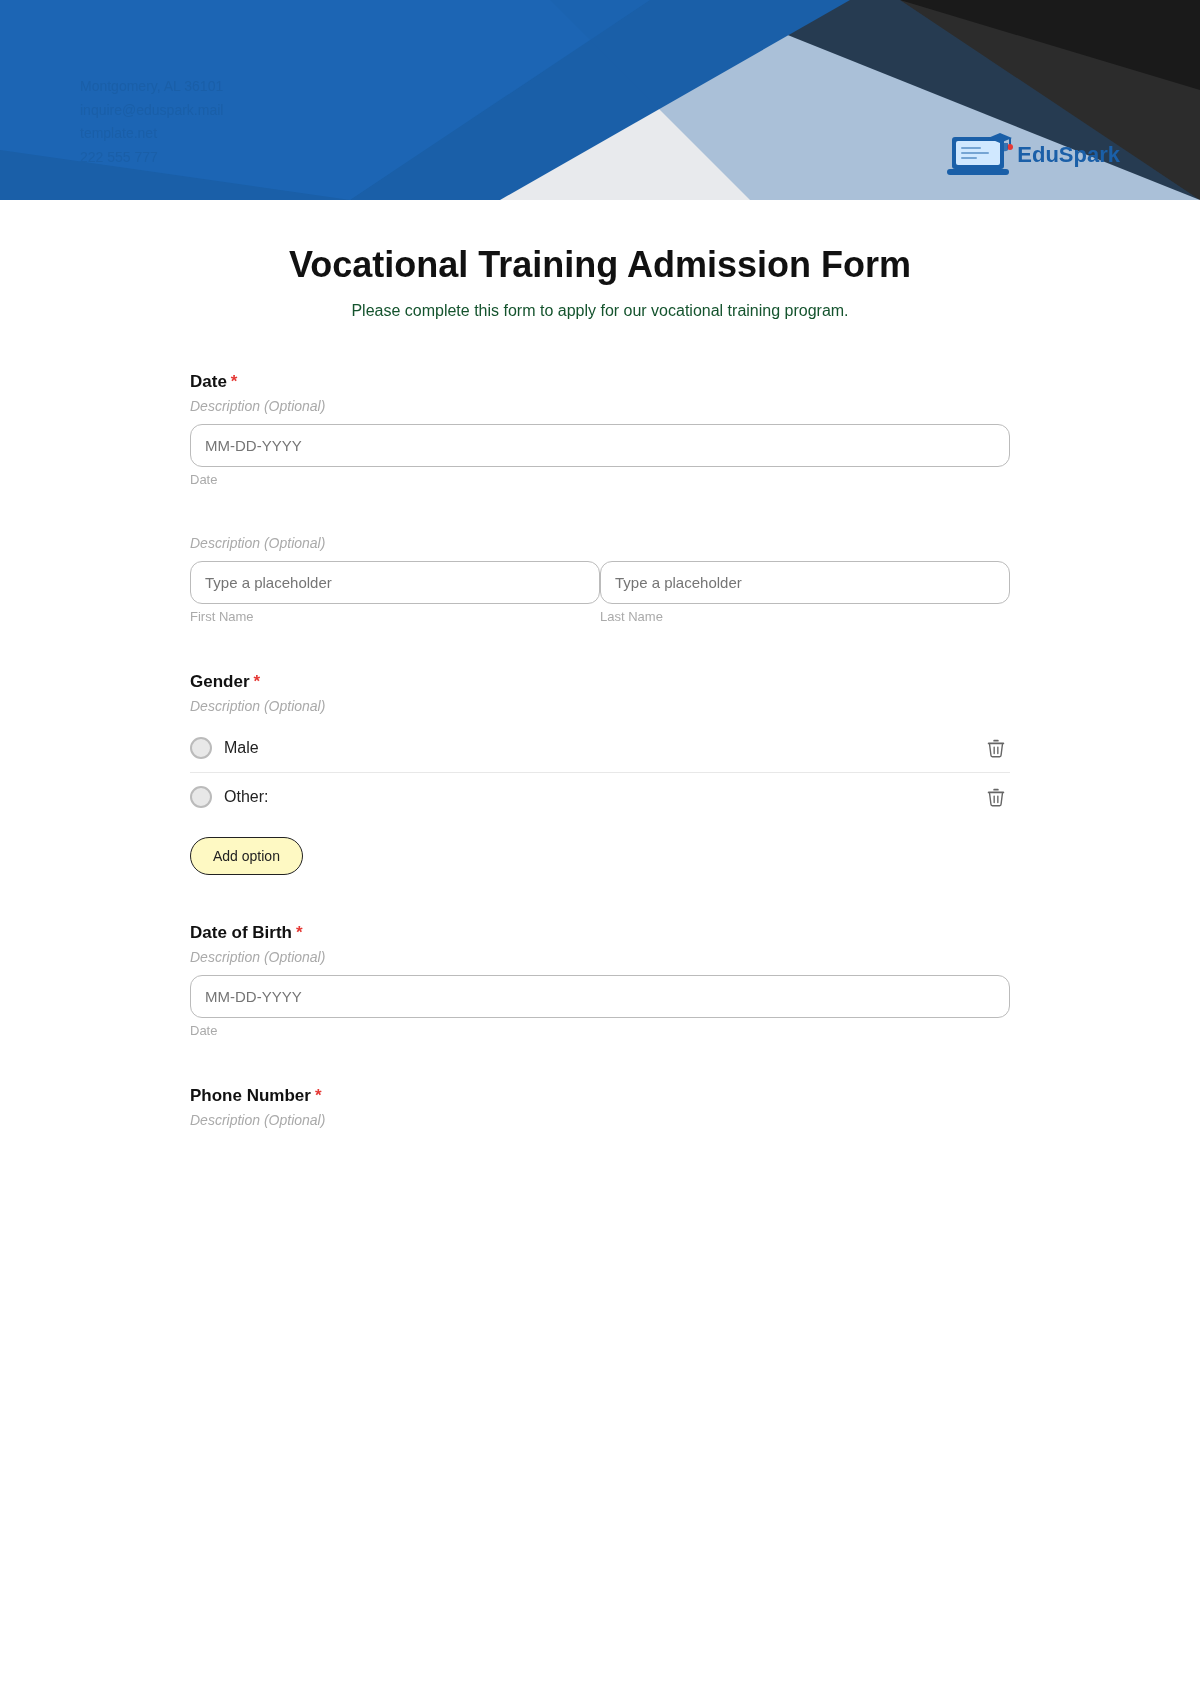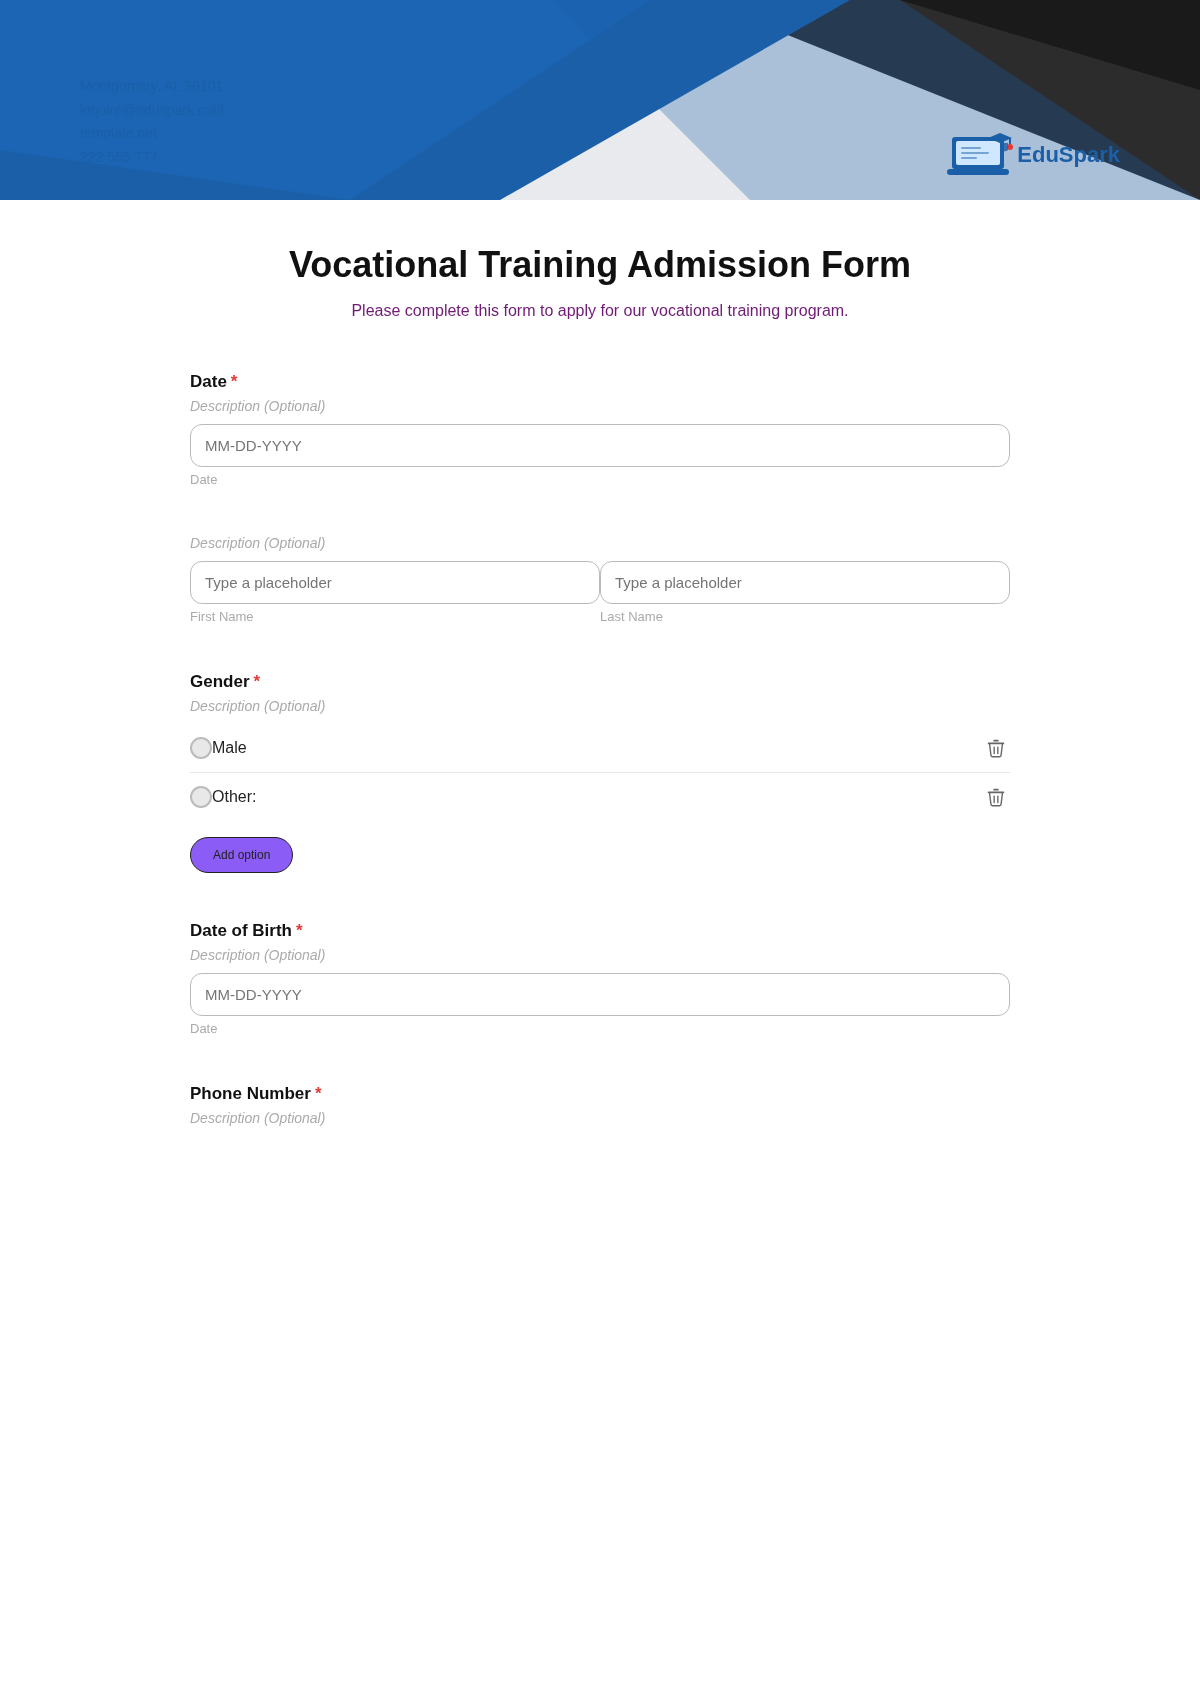--- a/index.html
+++ b/index.html
@@ -70,21 +70,21 @@
       text-align: center;
       font-size: 36px;
       font-weight: 800;
       color: #111;
       margin-bottom: 16px;
     }
 
     .form-subtitle {
       text-align: center;
       font-size: 16px;
-      color: #701a75;
+      color: #14532d;
       margin-bottom: 52px;
     }
 
     
     .field-block {
       margin-bottom: 48px;
     }
 
     .field-label {
       font-size: 17px;
@@ -146,20 +146,21 @@
       border-bottom: 1px solid #e8e8e8;
     }
 
     .radio-item:last-of-type {
       border-bottom: none;
     }
 
     .radio-left {
       display: flex;
       align-items: center;
+      gap: 12px;
     }
 
     .radio-circle {
       width: 22px;
       height: 22px;
       border-radius: 50%;
       border: 2px solid #bbb;
       background: #e8e8e8;
       flex-shrink: 0;
     }
@@ -179,22 +180,22 @@
       color: #666;
       font-size: 18px;
     }
 
     .add-option-btn {
       display: inline-block;
       margin-top: 16px;
       padding: 10px 22px;
       border: 1.5px solid #222;
       border-radius: 24px;
-      background: #8b5cf6;
-      font-size: 12px;
+      background: #fef9c3;
+      font-size: 14px;
       color: #222;
       cursor: pointer;
       font-weight: 500;
     }
 
     
     .tri-dark {
       fill: #2c2c2c;
     }
     .tri-blue {

